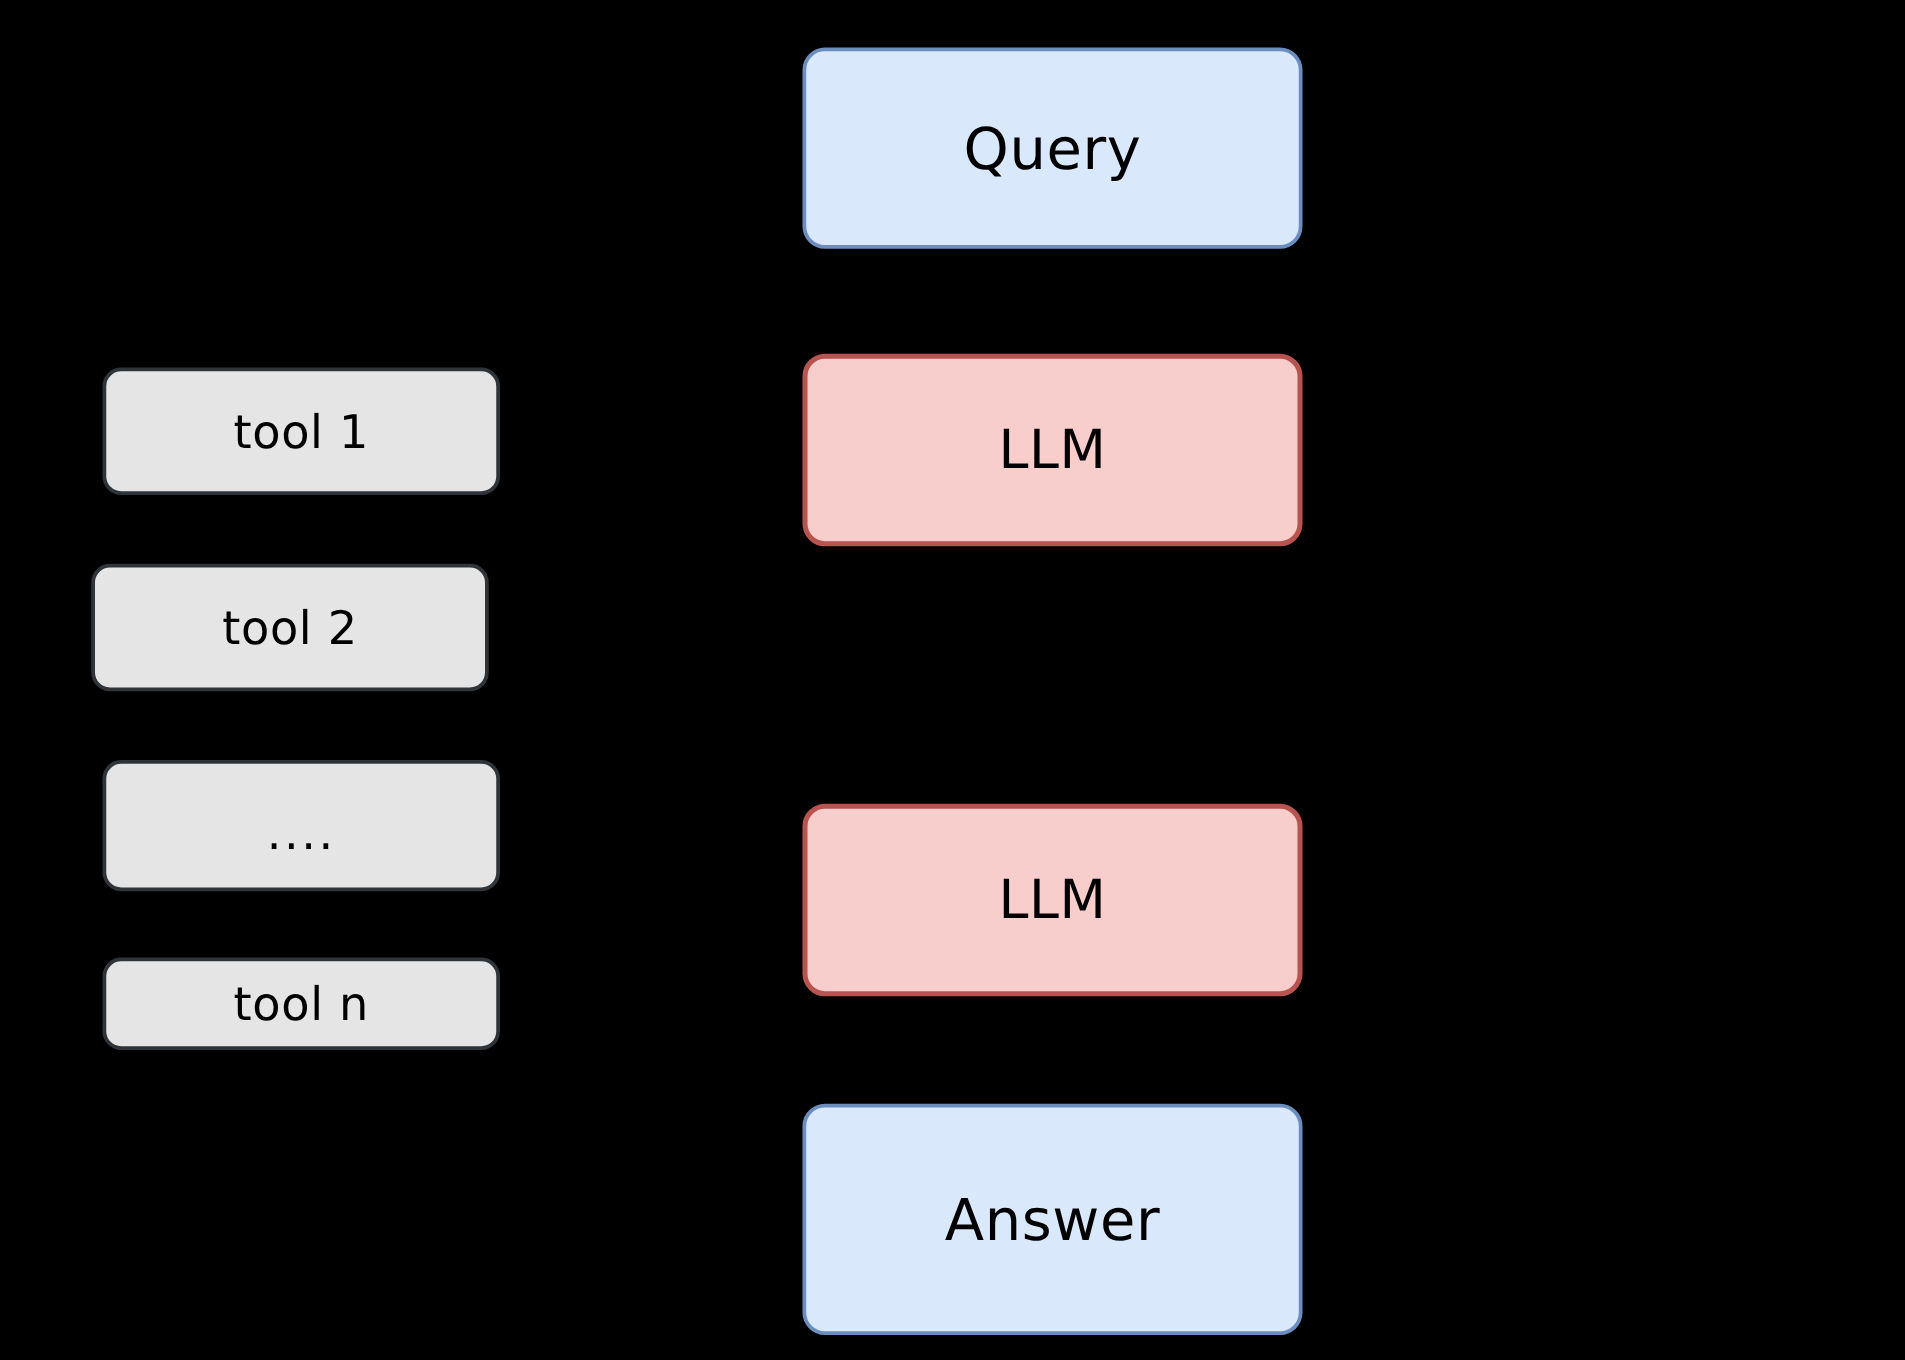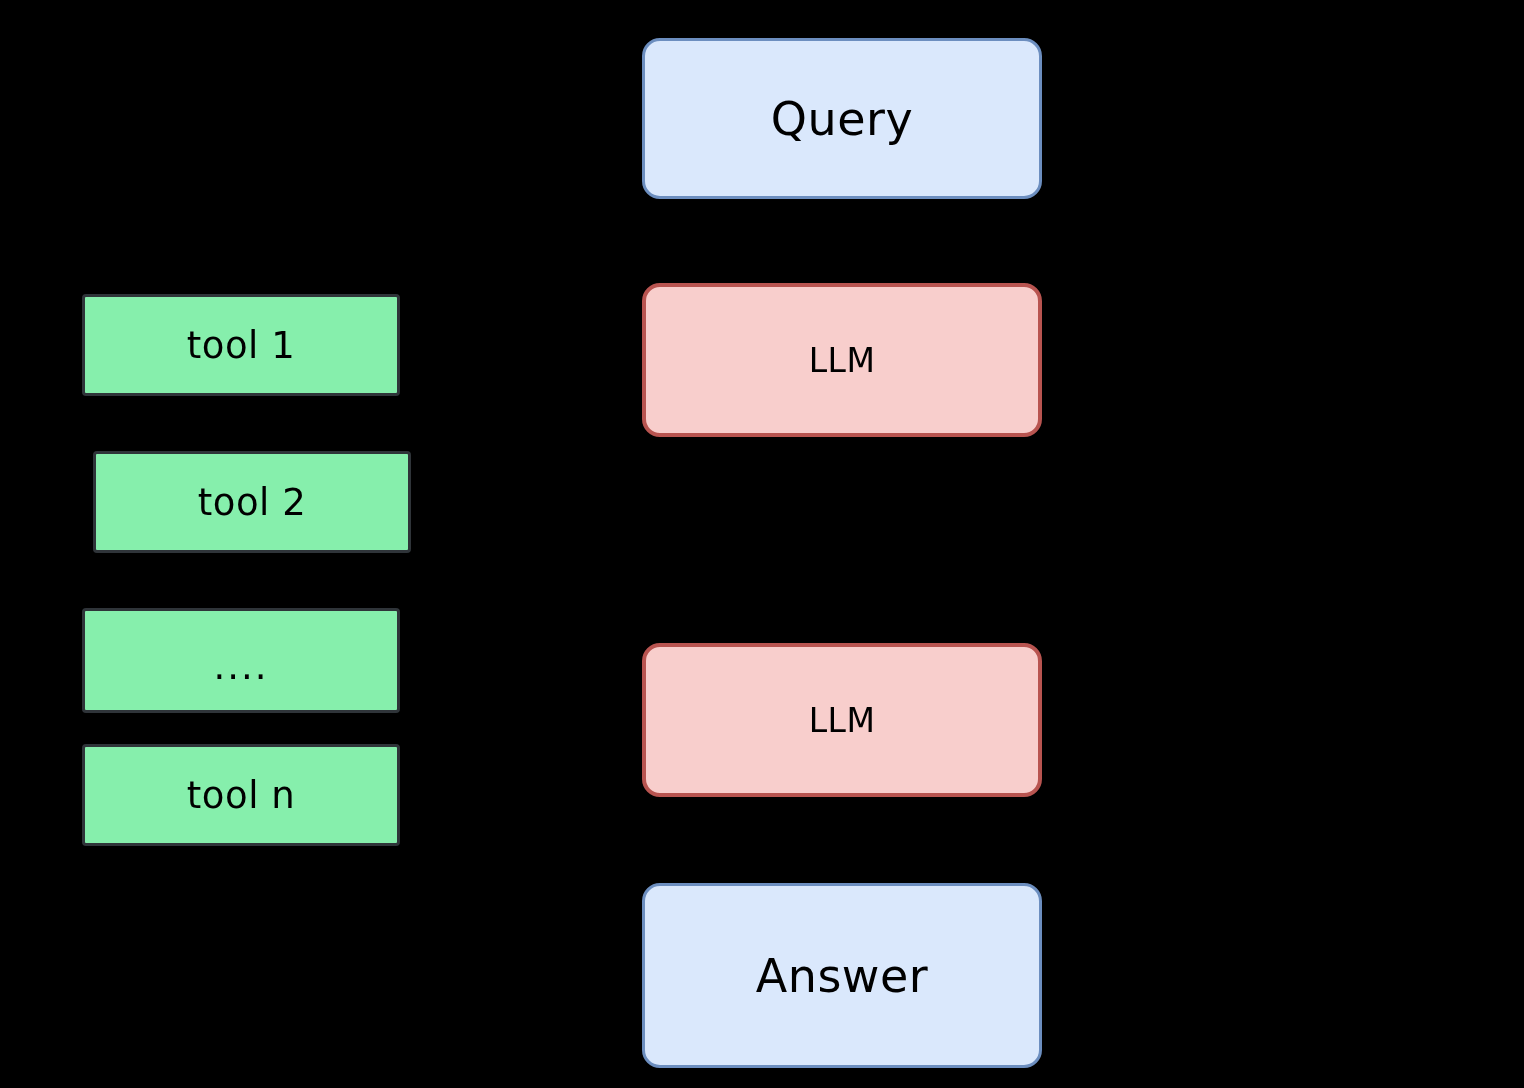--- a/index.html
+++ b/index.html
@@ -30,23 +30,23 @@
     user-select: none;
   }
   .node .node-label {
     display: block;
     color: #000000;
     letter-spacing: 0.5px;
   }
 
   
   .node--tool {
-    background: #86efac;
+    background: #e5e5e5;
     border: 3px solid #2f3439;
-    border-radius: 4px;
+    border-radius: 15px;
     box-shadow: 1px 2px 0 rgba(0,0,0,0.35);
   }
   .node--tool .node-label {
     font-size: 37px;
     font-weight: 400;
   }
 
   
   .node--io {
     background: #dae8fc;
@@ -59,49 +59,49 @@
     text-align: center;
   }
 
   
   .node--llm {
     background: #f8cecc;
     border: 4px solid #b85450;
     border-radius: 18px;
   }
   .node--llm .node-label {
-    font-size: 33px;
+    font-size: 43px;
     font-weight: 400;
   }
 
   
   .node--dots .node-label {
     font-size: 37px;
     transform: translateY(6px);
     letter-spacing: 2px;
   }
 </style>
 </head>
 <body>
 
 <div id="canvas">
 
   <div class="node node--tool" style="left:82px; top:294px; width:318px; height:102px;">
     <span class="node-label">tool 1</span>
   </div>
 
-  <div class="node node--tool" style="left:93px; top:451px; width:318px; height:102px;">
+  <div class="node node--tool" style="left:73px; top:451px; width:318px; height:102px;">
     <span class="node-label">tool 2</span>
   </div>
 
   <div class="node node--tool node--dots" style="left:82px; top:608px; width:318px; height:105px;">
     <span class="node-label">....</span>
   </div>
 
-  <div class="node node--tool" style="left:82px; top:744px; width:318px; height:102px;">
+  <div class="node node--tool" style="left:82px; top:766px; width:318px; height:74px;">
     <span class="node-label">tool n</span>
   </div>
 
   <div class="node node--io" style="left:642px; top:38px; width:400px; height:161px;">
     <span class="node-label">Query</span>
   </div>
 
   <div class="node node--llm" style="left:642px; top:283px; width:400px; height:154px;">
     <span class="node-label">LLM</span>
   </div>

